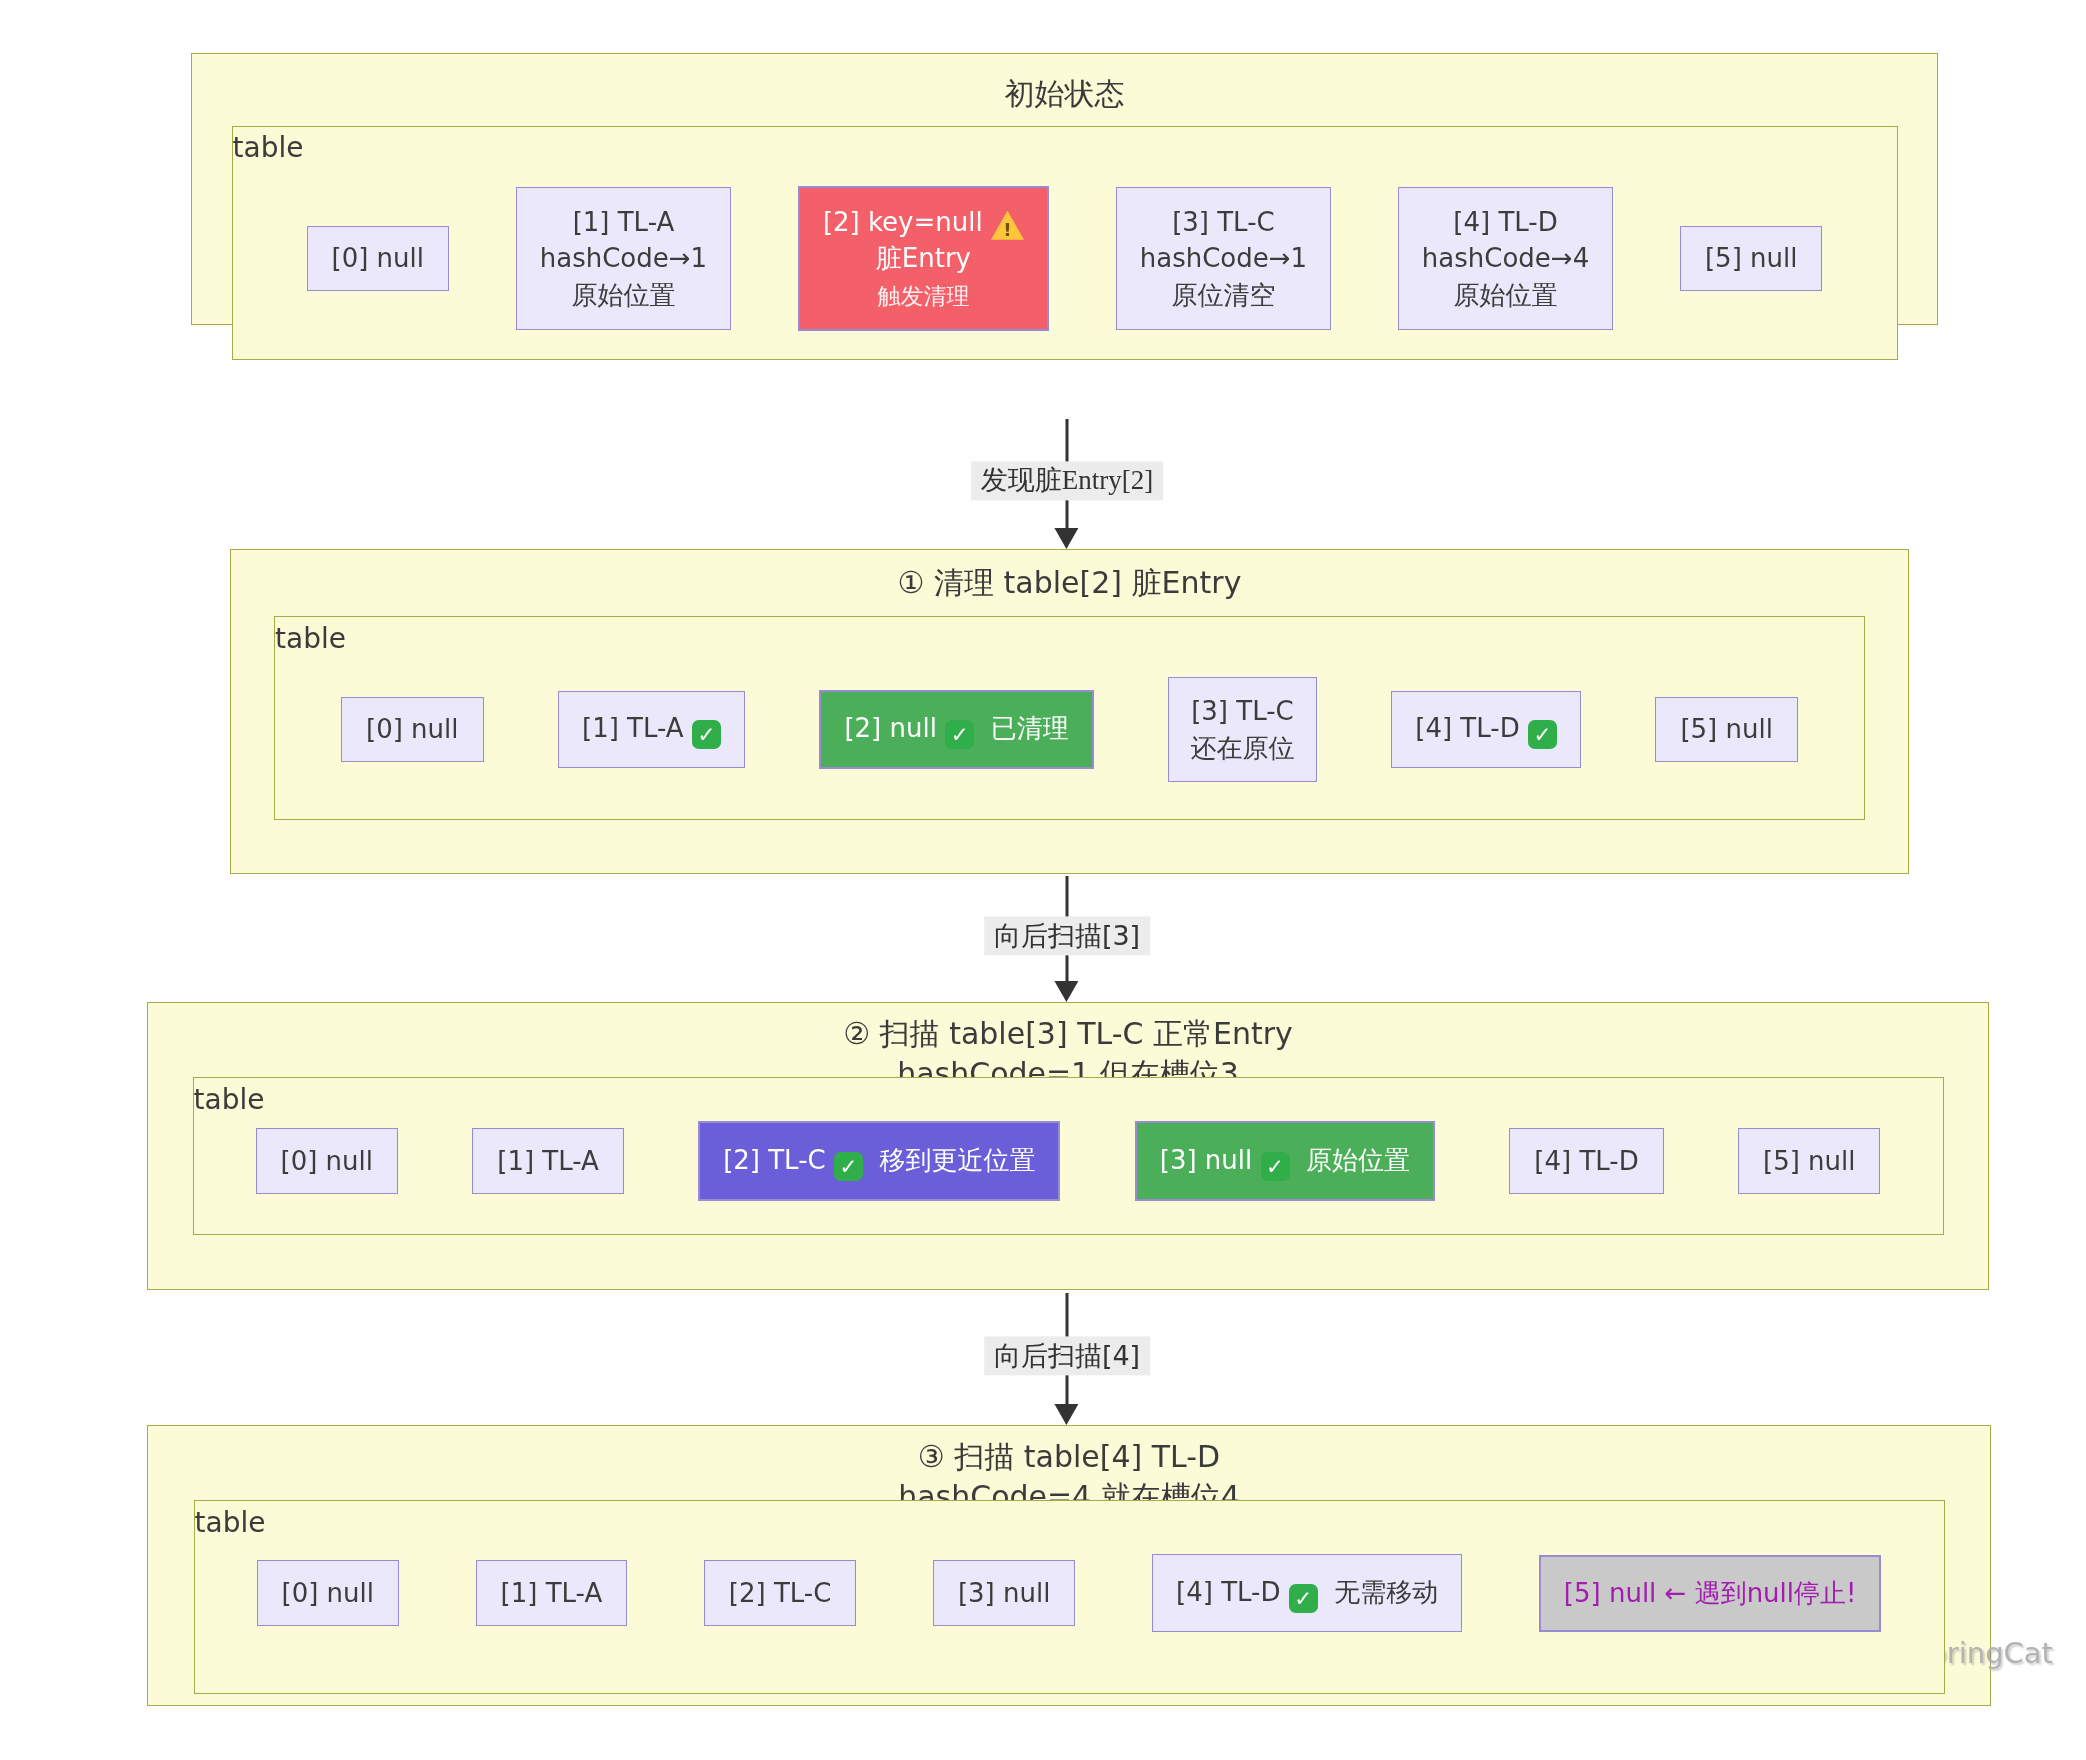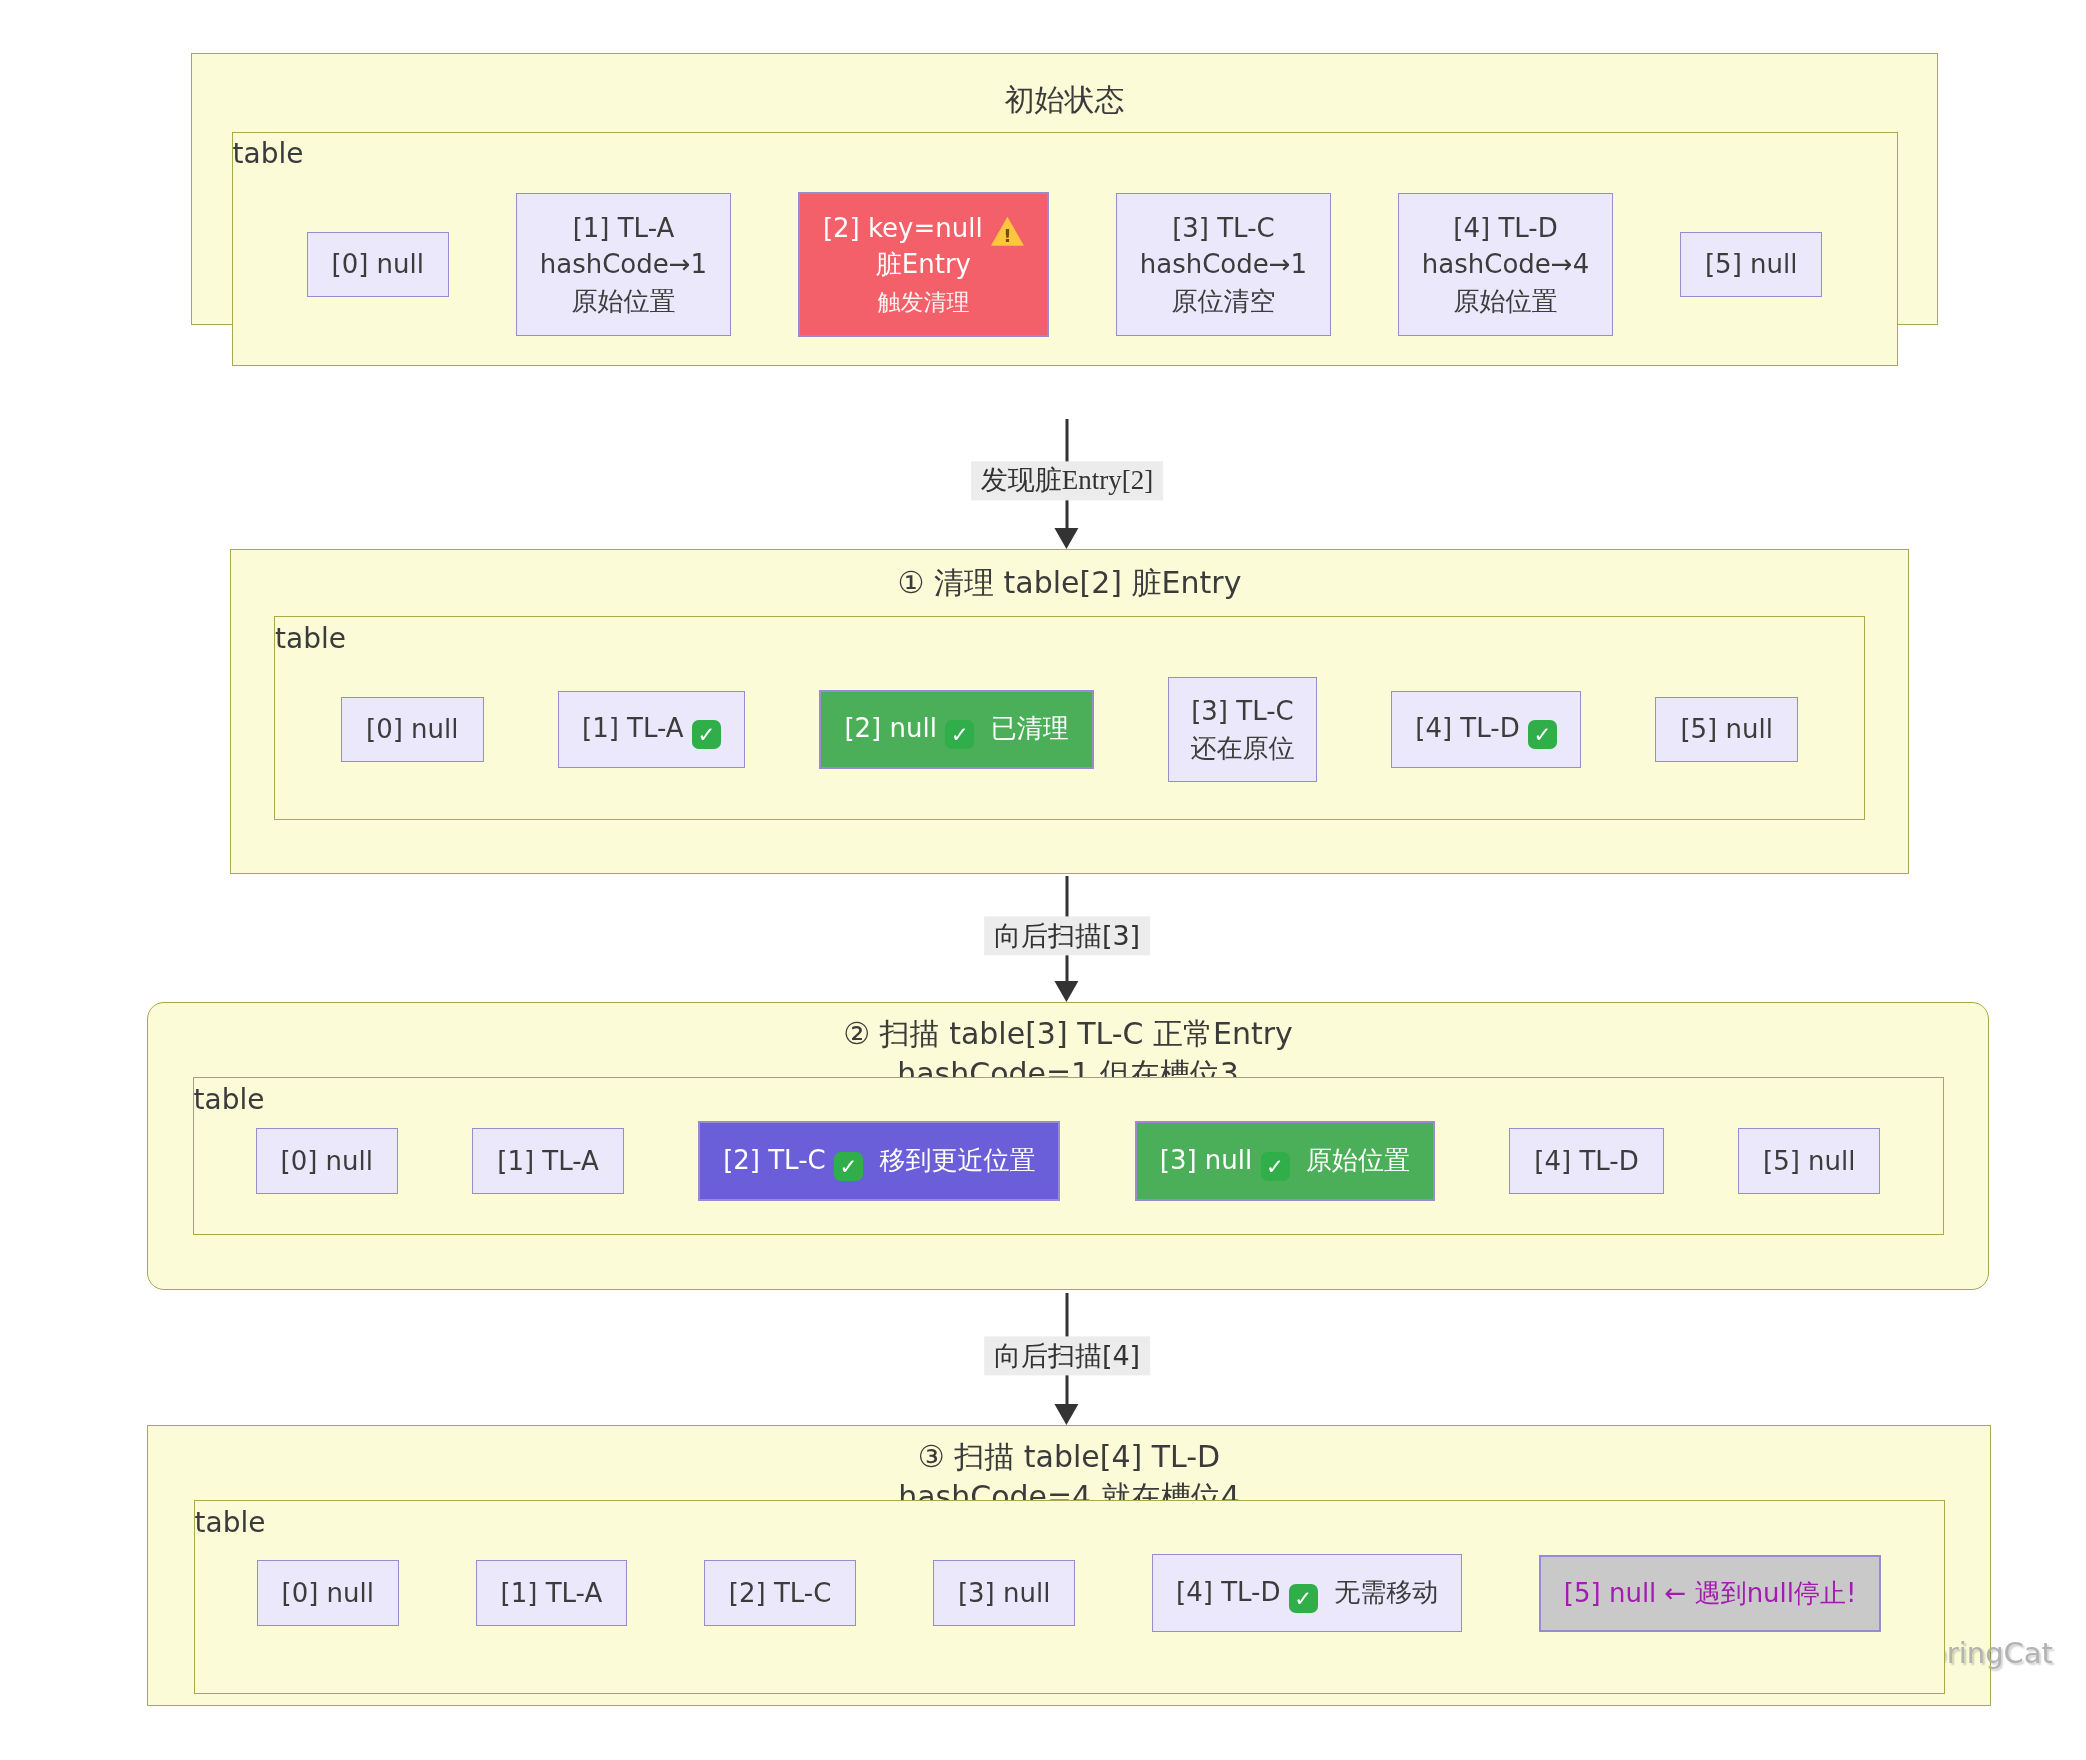--- a/index.html
+++ b/index.html
@@ -47,29 +47,29 @@
                 border-left:12.6px solid transparent; border-right:12.6px solid transparent;
                 border-top:21.3px solid #333; }
   .arrow-label { position:absolute; left:50%; top:50%; transform:translate(-50%,-58%);
                  background:#ececec; color:#333; font-size:27px; line-height:37px;
                  padding:1px 9.7px; white-space:nowrap; }
 
   .watermark { position:absolute; right:33px; top:1634px; font-size:29px; color:#b3b3b3;
                text-shadow:1.9px 1.9px 1.9px rgba(0,0,0,.18); white-space:nowrap; }
 
   
-  #section-0 { left:191px; top:53px;  width:1747px; height:272px; padding-top:25px; }
+  #section-0 { left:191px; top:53px;  width:1747px; height:272px; padding-top:19px; }
   #section-0 .table-box { width:1666px; height:234px; margin-top:11.6px; }
   #section-0 .cells { height:186px; padding:0 74px; }
 
   #section-1 { left:230px; top:549px; width:1679px; height:325px; padding-top:11.6px; }
   #section-1 .table-box { width:1591px; height:204px; margin-top:13.6px; }
   #section-1 .cells { height:147px; padding:0 66px; }
 
-  #section-2 { left:147px; top:1002px; width:1842px; height:288px; padding-top:9.7px;border-radius:17px; }
+  #section-2 { left:147px; top:1002px; width:1842px; height:288px; padding-top:9.7px; }
   #section-2 .table-box { width:1751px; height:158px; margin-top:-1.9px; }
   #section-2 .cells { height:89px; padding:0 62px; }
 
   #section-3 { left:147px; top:1425px; width:1844px; height:281px; padding-top:9.7px; }
   #section-3 .table-box { width:1751px; height:194px; margin-top:-1.9px; }
   #section-3 .cells { height:107px; padding:0 62px; }
 
   #arrow-0 { left:1067px; top:419px;  height:130px;font-family:Liberation Serif, serif; }
   #arrow-1 { left:1067px; top:876px;  height:126px; }
   #arrow-2 { left:1067px; top:1293px; height:132px; }

